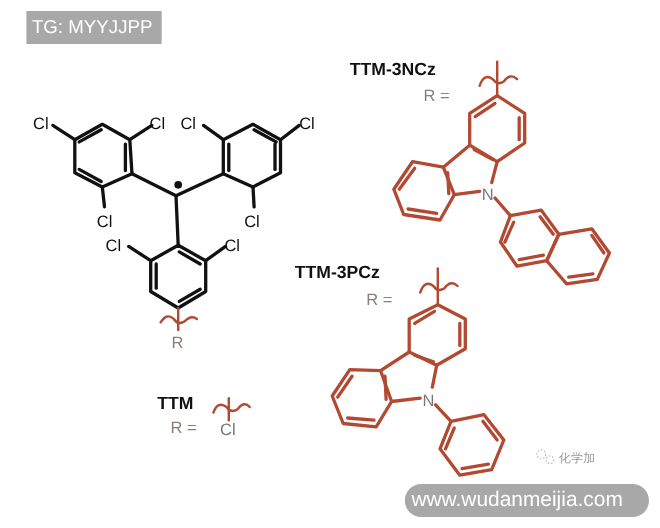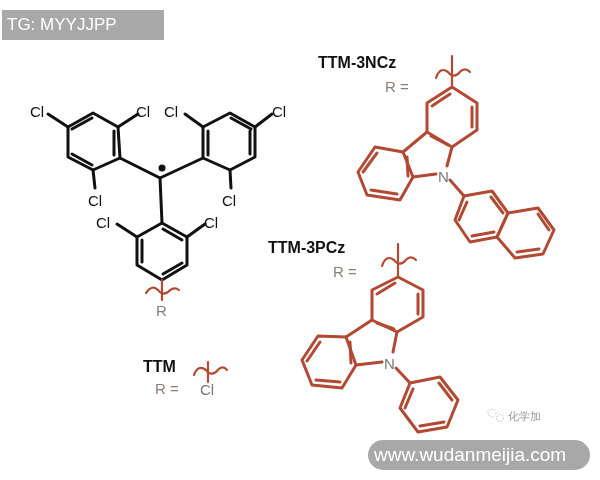--- a/index.html
+++ b/index.html
@@ -1,18 +1,18 @@
 <!DOCTYPE html>
 <html><head>
 <meta charset="utf-8">
 <style>
   html, body { margin: 0; padding: 0; }
   body { width: 600px; height: 480px; background: #ffffff; position: relative; overflow: hidden; font-family: "Liberation Sans", sans-serif; }
   .badge { position: absolute; background: #a8a8a8; color: #ffffff; font-family: "Liberation Sans", sans-serif; }
-  #tg-badge { left: 2px; top: 10px; width: 162px; height: 30px; font-size: 17px; line-height: 30px; padding-left: 5px; box-sizing: border-box; }
+  #tg-badge { left: 24px; top: 10px; width: 123px; height: 30px; font-size: 17px; line-height: 30px; padding-left: 5px; box-sizing: border-box; }
   #url-badge { left: 368px; top: 440px; width: 222px; height: 30px; font-size: 19px; line-height: 30px; padding-left: 6px; box-sizing: border-box; border-radius: 15px; }
   svg { position: absolute; left: 0; top: 0; }
   .blk { stroke: #111111; stroke-width: 3; fill: none; stroke-linejoin: round; stroke-linecap: round; }
   .red { stroke: #b24a33; stroke-width: 3; fill: none; stroke-linejoin: round; stroke-linecap: round; }
   .redthin { stroke: #b24a33; stroke-width: 2.2; fill: none; stroke-linecap: round; }
   .atom { font-family: "Liberation Sans", sans-serif; font-size: 15px; fill: #111111; }
   .atom-grey { font-family: "Liberation Sans", sans-serif; font-size: 15px; fill: #777777; }
   .label { font-family: "Liberation Sans", sans-serif; font-size: 16px; font-weight: bold; fill: #111111; }
   .req { font-family: "Liberation Sans", sans-serif; font-size: 15px; fill: #8a7e78; }
   .wm { font-family: "DejaVu Sans", sans-serif; font-size: 11px; fill: #999999; }

